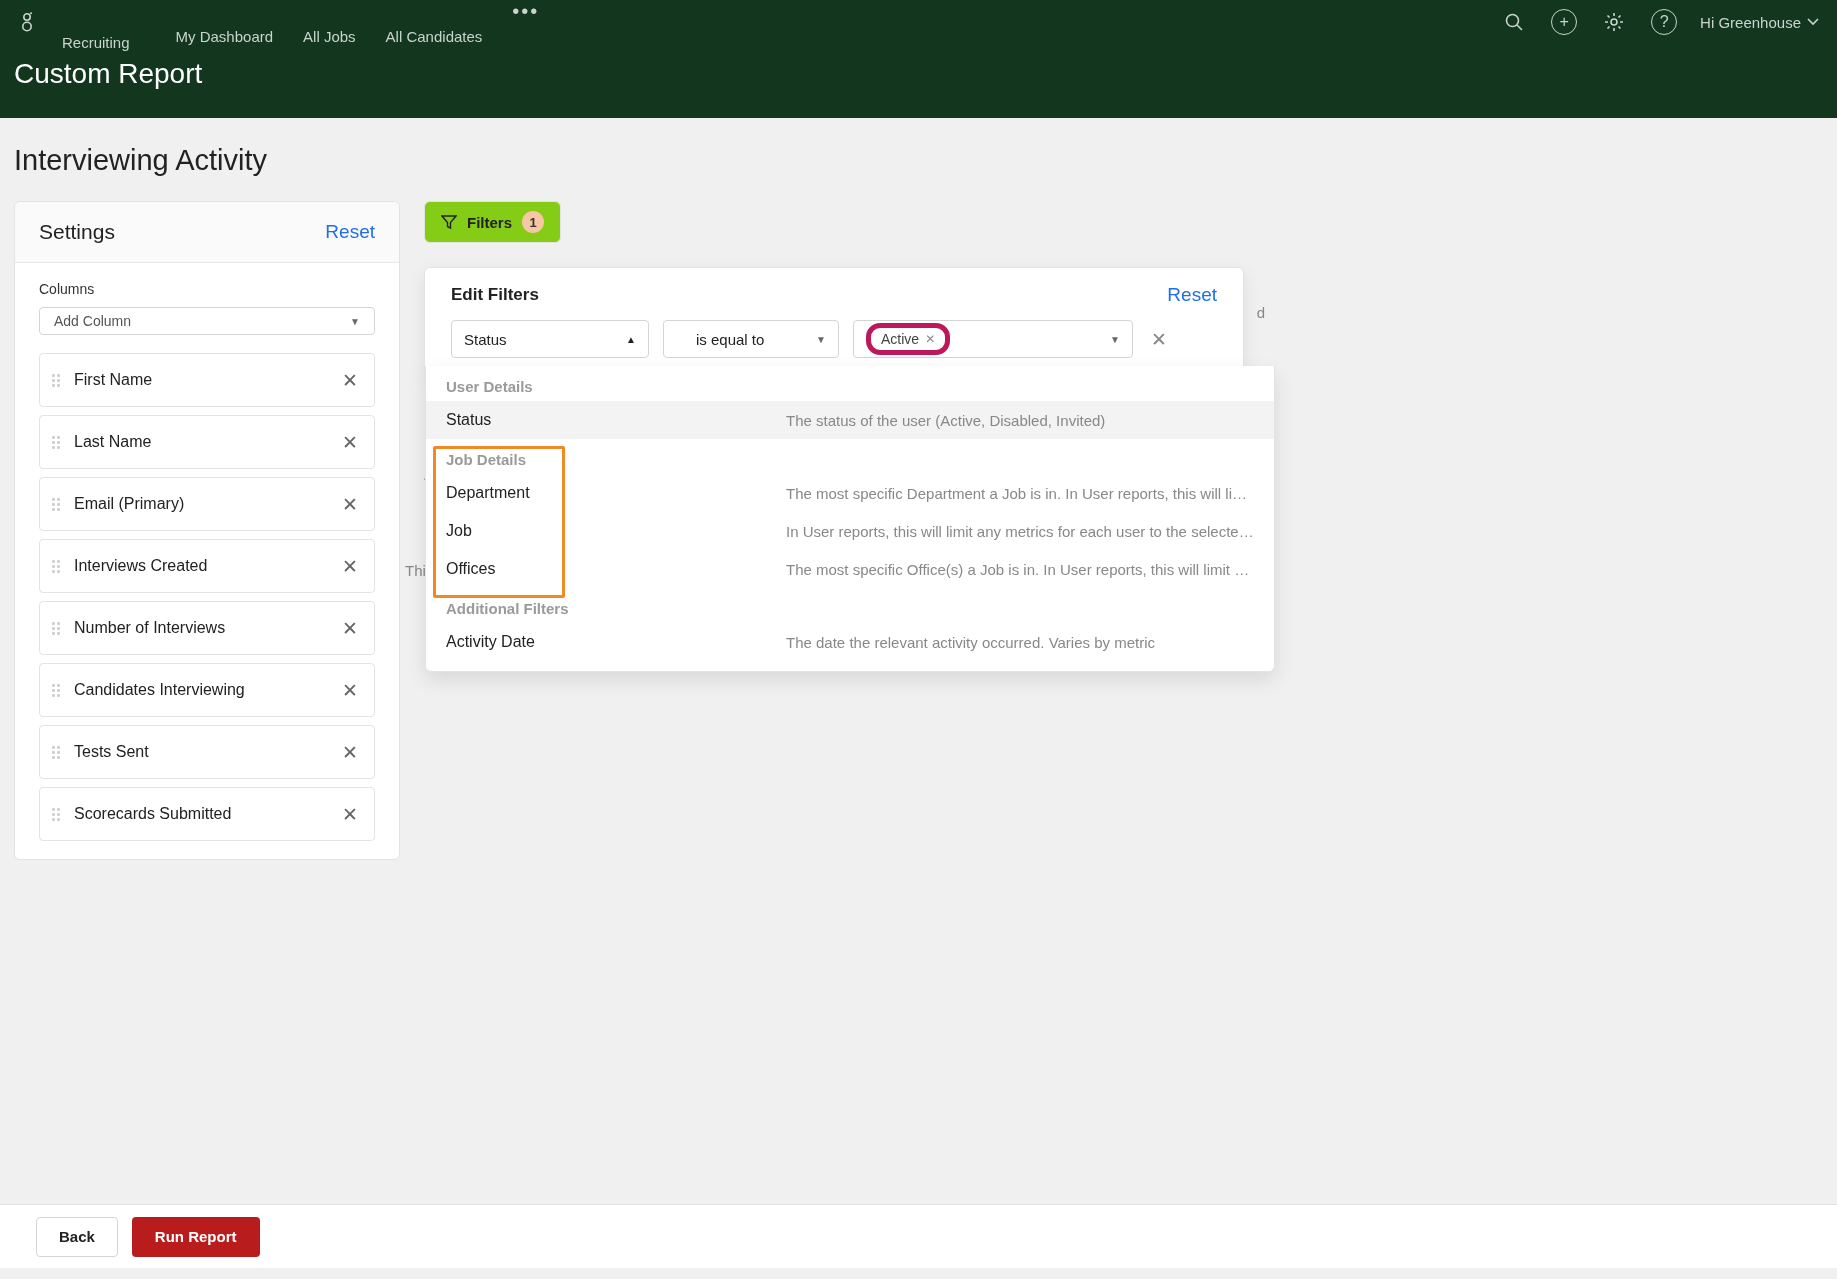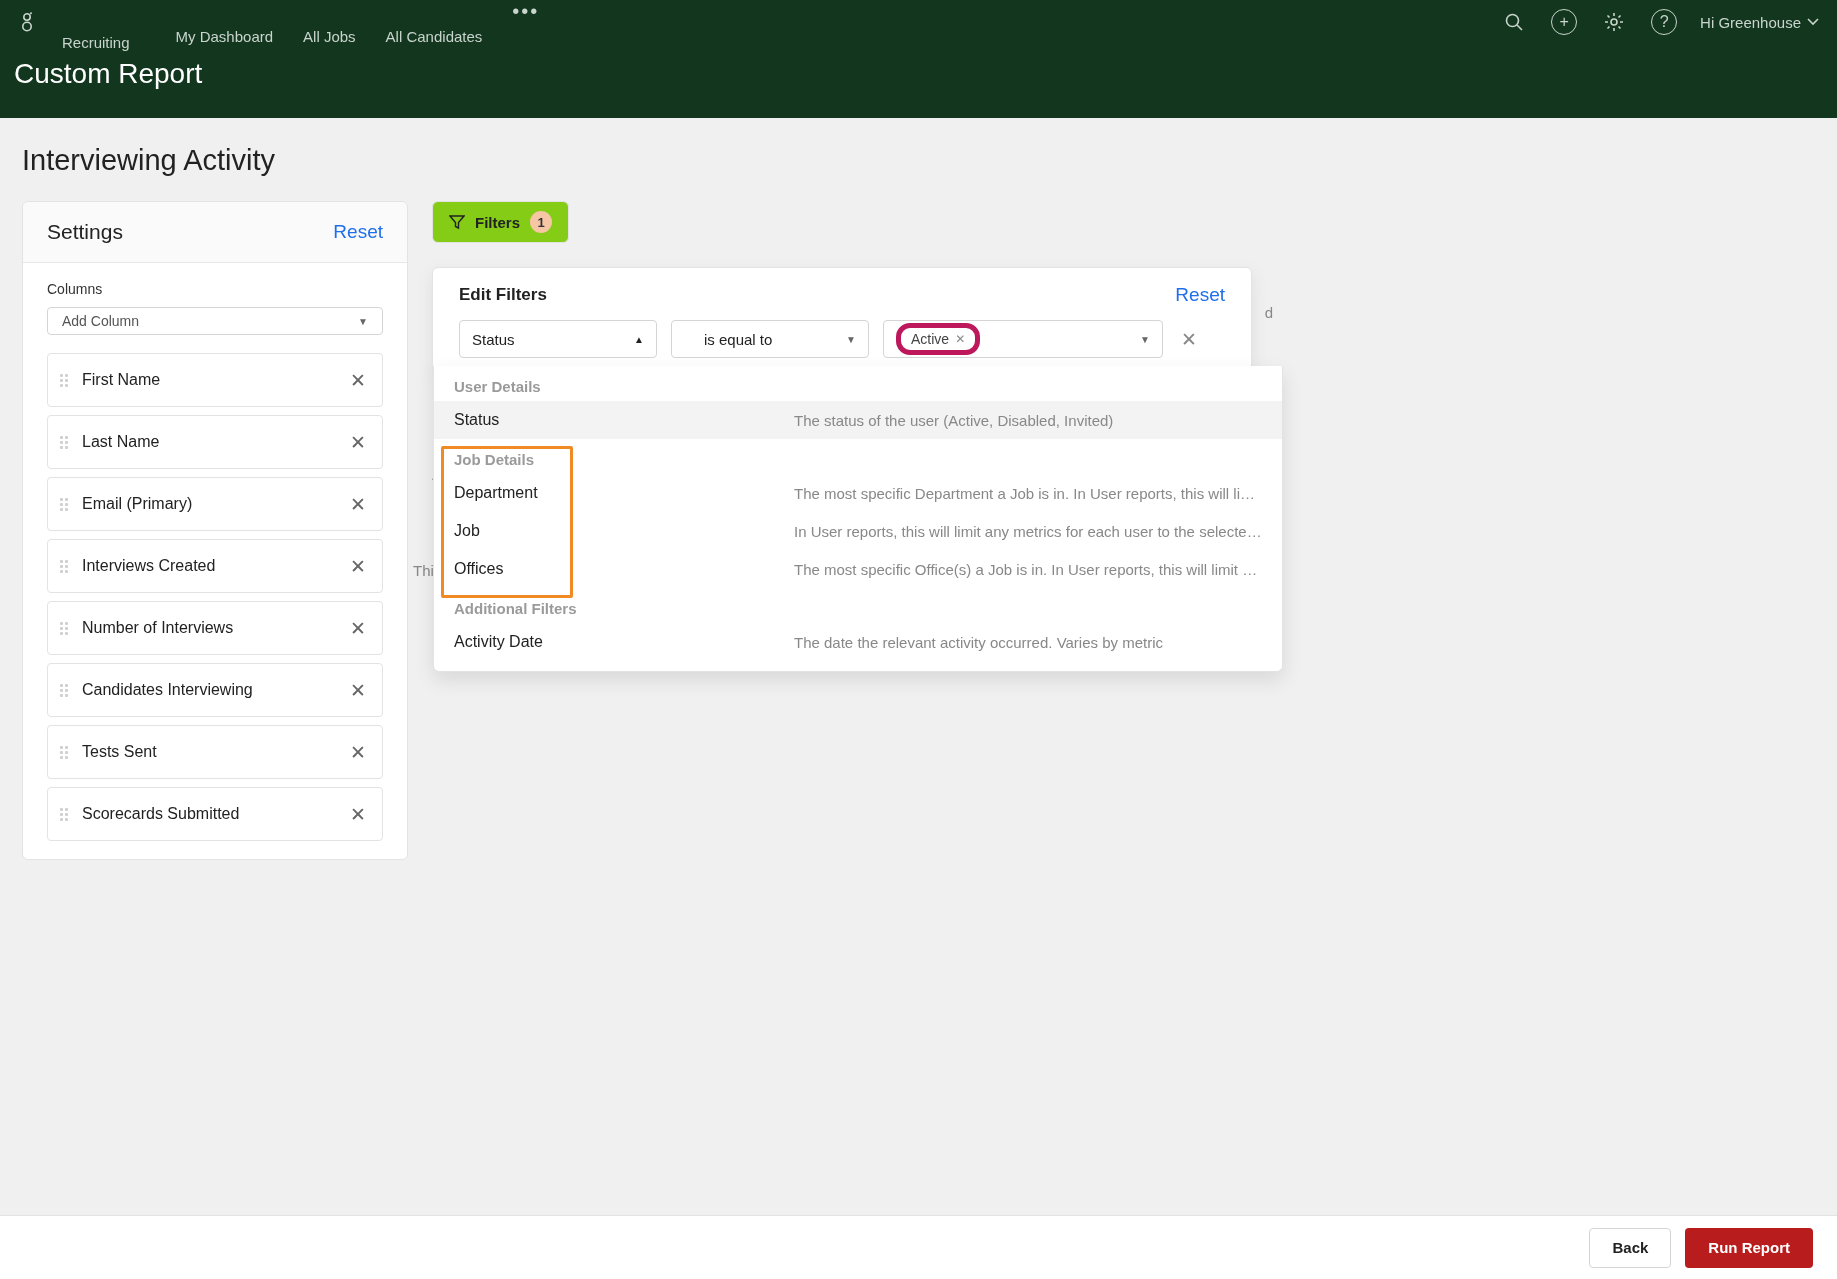--- a/index.html
+++ b/index.html
@@ -15,21 +15,21 @@
 .nav-right { margin-left: auto; display: flex; align-items: center; gap: 22px; }
 .icon-btn { width: 28px; height: 28px; display: flex; align-items: center; justify-content: center; cursor: pointer; }
 .icon-circle { width: 26px; height: 26px; border: 1.5px solid #c8d4cc; border-radius: 50%; display: flex; align-items: center; justify-content: center; color: #c8d4cc; font-size: 16px; }
 .user-greet { color: #c8d4cc; font-size: 15px; display: flex; align-items: center; gap: 6px; cursor: pointer; }
 
 
 .headerband { background: #13361f; padding: 14px 14px 28px; }
 .page-title { color: #fff; font-size: 28px; font-weight: 400; }
 
 
-.content { padding: 26px 14px 100px; margin-left: 8px; }
+.content { padding: 26px 14px 100px; }
 .section-title { font-size: 29px; font-weight: 400; margin-bottom: 24px; }
 .layout { display: flex; gap: 24px; align-items: flex-start; }
 
 
 .settings-panel { width: 386px; border: 1px solid #e3e3e3; border-radius: 6px; background: #fff; }
 .settings-head { display: flex; align-items: center; justify-content: space-between; padding: 18px 24px; border-bottom: 1px solid #e8e8e8; background: #fafafa; border-radius: 6px 6px 0 0; }
 .settings-head h3 { font-size: 21px; font-weight: 400; }
 .reset-link { color: #1f6feb; font-size: 19px; cursor: pointer; }
 .settings-body { padding: 18px 24px; }
 .label-sm { font-size: 14px; color: #333; margin-bottom: 10px; }
@@ -49,21 +49,21 @@
 .filters-pill .lbl { font-weight: 600; font-size: 15px; }
 .count-badge { background: #f7c6a5; color: #333; width: 22px; height: 22px; border-radius: 50%; display: inline-flex; align-items: center; justify-content: center; font-size: 13px; font-weight: 600; }
 
 .edit-filters-card { background: #fff; border: 1px solid #e3e3e3; border-radius: 6px; box-shadow: 0 6px 18px rgba(0,0,0,0.08); padding: 0 0 0 0; position: relative; width: 820px; }
 .ef-head { display: flex; align-items: center; justify-content: space-between; padding: 16px 26px 14px; }
 .ef-head h4 { font-size: 17px; font-weight: 600; }
 .filter-row { display: flex; gap: 14px; align-items: center; padding: 0 26px 16px; }
 .dd { border: 1px solid #d5d5d5; border-radius: 4px; height: 38px; display: flex; align-items: center; justify-content: space-between; padding: 0 12px; cursor: pointer; background: #fff; font-size: 15px; }
 .dd .caret-up { font-size: 10px; }
 .dd1 { width: 198px; }
-.dd2 { width: 198px; padding-left: 32px; }
+.dd2 { width: 176px; padding-left: 32px; }
 .dd3 { width: 280px; }
 .tag { border: 5px solid #be185d; border-radius: 14px; padding: 3px 10px; font-size: 14px; display: inline-flex; align-items: center; gap: 6px; color: #444; }
 .tag-x { font-size: 12px; color: #888; cursor: pointer; }
 .close-filter { color: #888; font-size: 19px; cursor: pointer; margin-left: 4px; }
 
 
 .dd-menu { position: absolute; left: 0; right: -30px; top: 98px; background: #fff; border: 1px solid #e3e3e3; border-top: none; box-shadow: 0 8px 20px rgba(0,0,0,0.1); padding-bottom: 10px; border-radius: 0 0 6px 6px; z-index: 10; min-width: 850px; }
 .dd-section-label { color: #9a9a9a; font-weight: 600; font-size: 15px; padding: 12px 20px 6px; }
 .dd-row { display: flex; align-items: center; padding: 10px 20px; cursor: pointer; gap: 30px; }
 .dd-row.highlight { background: #f3f3f3; }
@@ -71,21 +71,21 @@
 .dd-row .desc-col { flex: 1; font-size: 15px; color: #888; white-space: nowrap; overflow: hidden; text-overflow: ellipsis; }
 
 .job-details-box { border: 3.5px solid #f08a24; border-radius: 2px; position: absolute; left: 8px; top: 178px; width: 132px; height: 152px; pointer-events: none; z-index: 20; }
 
 .behind-text { position: absolute; color: #888; font-size: 15px; }
 .behind-d { top: 36px; right: -22px; }
 .behind-4 { top: 200px; left: -1px; }
 .behind-this { top: 294px; left: -20px; }
 
 
-.footer { position: fixed; bottom: 0; left: 0; right: 0; background: #fff; border-top: 1px solid #e3e3e3; height: 64px; display: flex; align-items: center; justify-content: flex-end; padding: 0 24px; gap: 14px; }
+.footer { position: fixed; bottom: 11px; left: 0; right: 0; background: #fff; border-top: 1px solid #e3e3e3; height: 64px; display: flex; align-items: center; justify-content: flex-start; padding: 0 36px; gap: 14px; }
 .btn { height: 40px; padding: 0 22px; border-radius: 4px; font-size: 15px; font-weight: 600; cursor: pointer; border: 1px solid transparent; }
 .btn-secondary { background: #fff; border-color: #d5d5d5; color: #222; }
 .btn-primary { background: #b91c1c; color: #fff; }
 
 svg { display: block; }
 </style>
 </head>
 <body>
 
 <div class="topbar">

